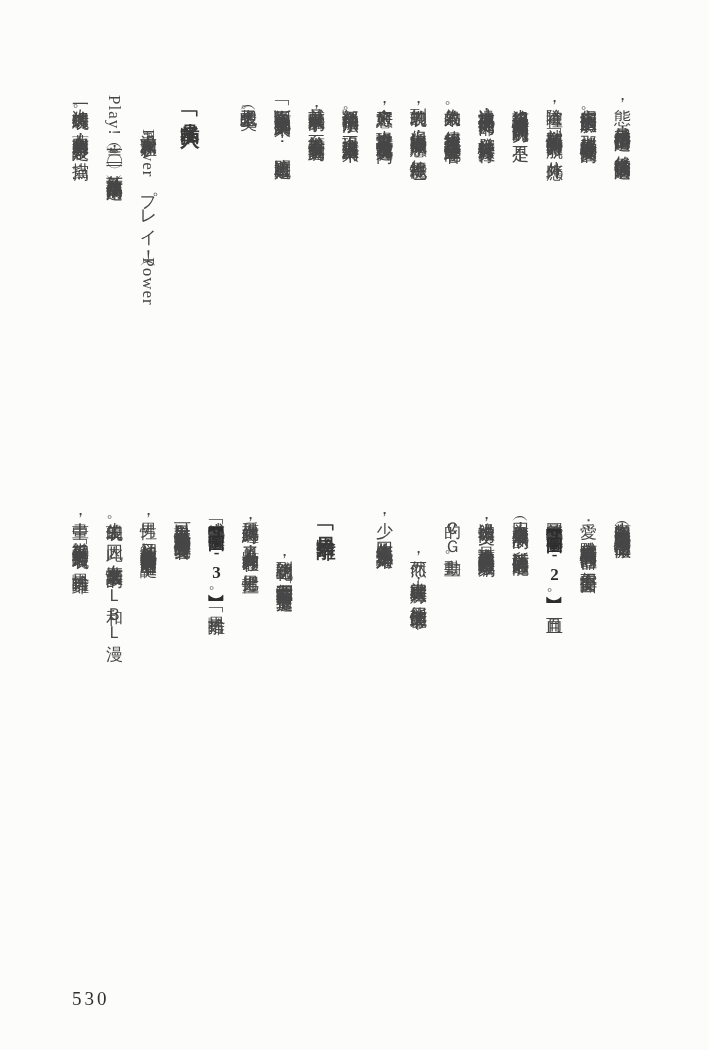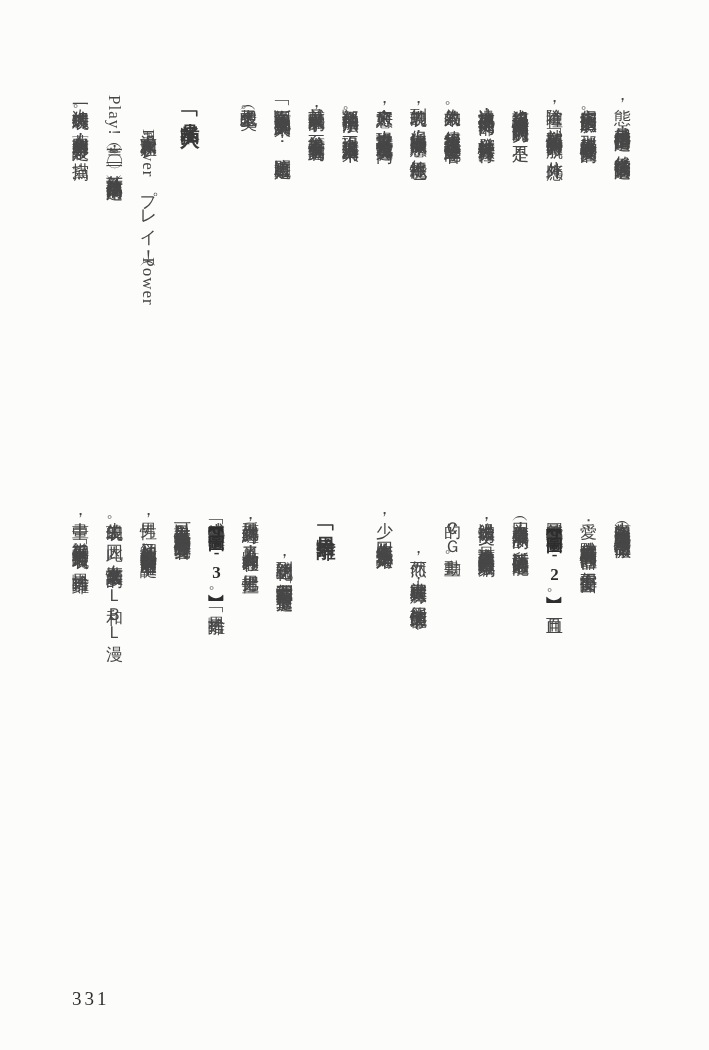--- a/index.html
+++ b/index.html
@@ -88,14 +88,14 @@
       <div class="column"><span>少，因此作者似乎也認為不太好用。</span></div>
       <div class="column heading"><span>「男捨離」</span></div>
       <div class="column indent-2"><span>說到透明化，我們在「斷面圖」一章還提過一</span></div>
       <div class="column"><span>種男女纏綿時，為了只凸顯女方的存在，把男性畫</span></div>
       <div class="column"><span>成半透明的「男捨離」技法</span><span class="figure-tag">【圖9-3】</span><span>。「男捨離」</span></div>
       <div class="column"><span>可以說是在男性向成人漫畫讀者不想在性愛時看見</span></div>
       <div class="column"><span>男性，卻又想把插入的部分看得更清楚的願望下誕</span></div>
       <div class="column"><span>生的表現。因此，在女性讀者居多的ＴＬ和ＢＬ漫</span></div>
       <div class="column"><span>畫中，幾乎看不到「男捨離」表現。「男捨離」雖</span></div>
     </div>
-  <div class="page-number">331</div>
+  <div class="page-number">530</div>
 </div>
 
 </body></html>

